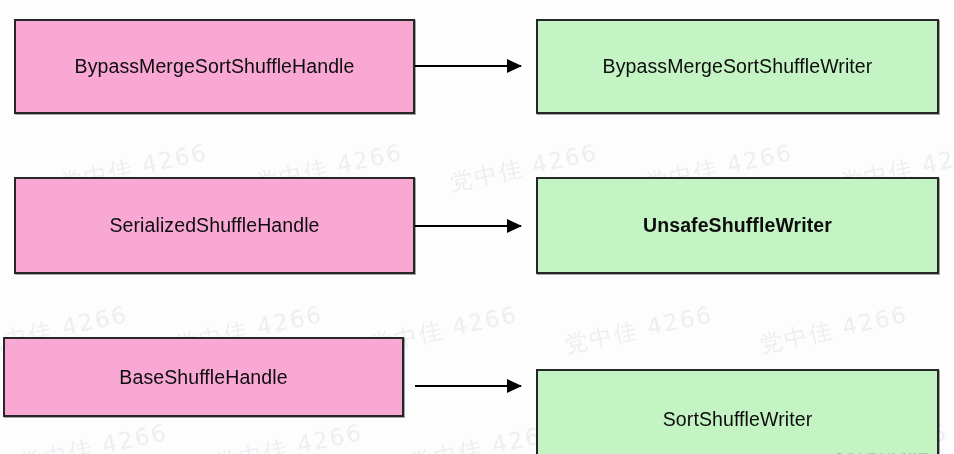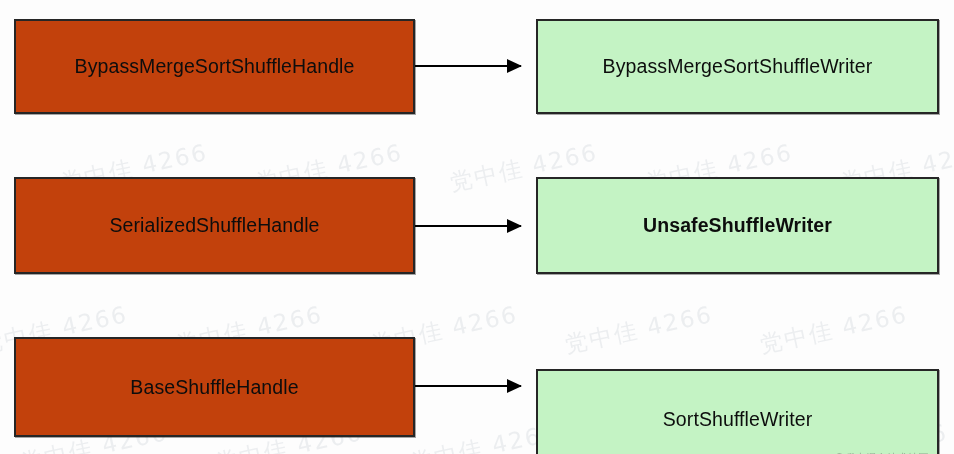--- a/index.html
+++ b/index.html
@@ -53,21 +53,21 @@
     box-shadow: 1px 1px 0 rgba(0,0,0,0.35);
   }
   .node .label {
     font-size: 19.5px;
     color: #0d0d0d;
     font-family: "Liberation Sans", sans-serif;
     letter-spacing: 0.1px;
     white-space: nowrap;
   }
   .node.handle {
-    background: #c2410c;
+    background: #f9a8d4;
   }
   .node.writer {
     background: #c4f3c4;
   }
 
   
   .arrow {
     position: absolute;
     height: 2px;
     background: #000000;
@@ -135,21 +135,21 @@
   </div>
 
   <div class="node writer" style="left:536px; top:19px; width:403px; height:95px;">
     <span class="label">BypassMergeSortShuffleWriter</span>
   </div>
   <div class="arrow" style="left:415px; top:225px; width:106px;"></div>
   <div class="node writer" style="left:536px; top:177px; width:403px; height:97px;font-weight:bold;">
     <span class="label">UnsafeShuffleWriter</span>
   </div>
 
-  <div class="node handle" style="left:14px; top:337px; width:401px; height:100px;">
+  <div class="node handle" style="left:3px; top:337px; width:401px; height:80px;">
     <span class="label">BaseShuffleHandle</span>
   </div>
   <div class="arrow" style="left:415px; top:385px; width:106px;"></div>
   <div class="node writer" style="left:536px; top:337px; width:403px; height:100px;margin-top:32px;">
     <span class="label">SortShuffleWriter</span>
     <span class="corner-wm">@稀土掘金技术社区</span>
   </div>
 
 </div>
 

